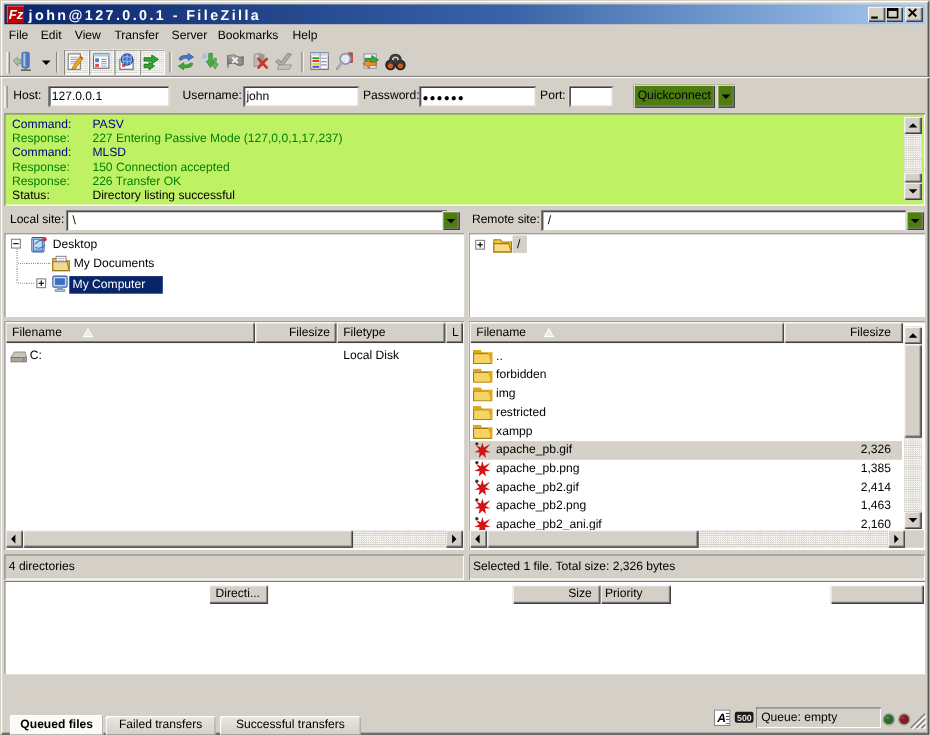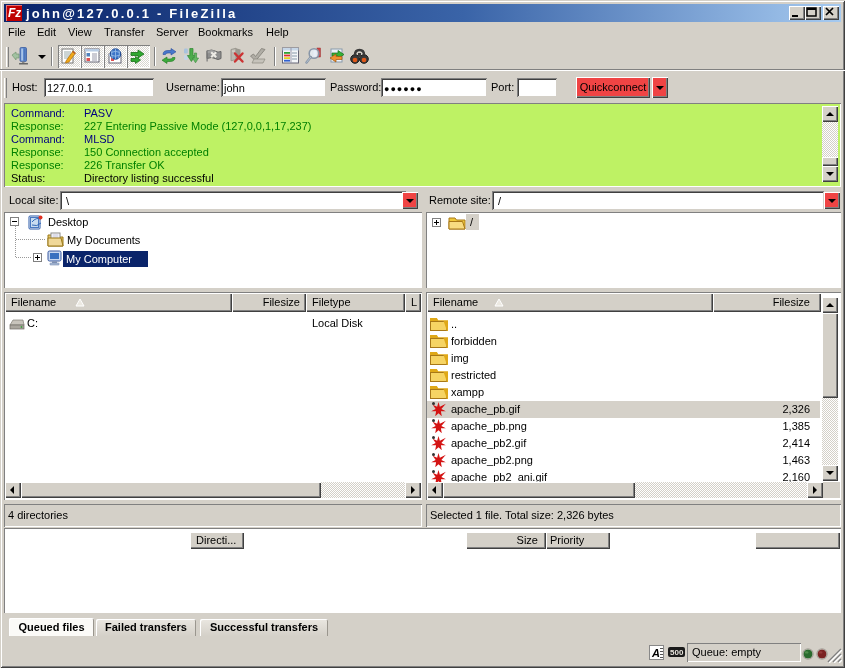--- a/index.html
+++ b/index.html
@@ -1,21 +1,21 @@
 <!DOCTYPE html>
 <html><head>
 <meta charset="utf-8">
 <style>
 * { margin:0; padding:0; box-sizing:border-box; }
 html,body { width:845px; height:668px; overflow:hidden; }
 body { font-family:"Liberation Sans", sans-serif; font-size:11px; color:#000; background:#D4D0C8; position:relative; }
 .abs { position:absolute; }
 .win { position:absolute; left:0; top:0; width:845px; height:668px; background:#D4D0C8;
   box-shadow: inset 1px 1px 0 #D4D0C8, inset -1px -1px 0 #404040, inset 2px 2px 0 #fff, inset -2px -2px 0 #808080; }
-.raised { background:#ef4444; box-shadow: inset 1px 1px 0 #fff, inset -1px -1px 0 #404040, inset -2px -2px 0 #808080; }
+.raised { background:#4d7c0f; box-shadow: inset 1px 1px 0 #fff, inset -1px -1px 0 #404040, inset -2px -2px 0 #808080; }
 .sunken2 { box-shadow: inset 1px 1px 0 #808080, inset -1px -1px 0 #fff; }
 .titlebar { left:4px; top:4px; width:837px; height:18px; background:linear-gradient(90deg,#0A246A,#3A64A8 55%,#A6CAF0); }
 .titletext { position:absolute; left:22px; top:2px; color:#fff; font-size:13px; font-weight:bold; letter-spacing:2.2px; }
 .tbtn { position:absolute; top:2px; width:16px; height:14px; background:#D4D0C8;
   box-shadow: inset 1px 1px 0 #fff, inset -1px -1px 0 #404040, inset -2px -2px 0 #808080; }
 .menubar { left:0px; top:22px; width:845px; height:22px; }
 .menuitem { position:absolute; top:4px; font-size:11px; }
 .toolbar { left:0px; top:44px; width:843px; height:26px; border-bottom:1px solid #808080; }
 .vsep { position:absolute; top:3px; width:2px; height:19px; border-left:1px solid #808080; border-right:1px solid #fff; }
 .toggle { position:absolute; top:1px; width:23px; height:23px;
@@ -33,21 +33,21 @@
 .logval { position:absolute; left:80px; white-space:pre; font-size:11px; }
 .sbtn { position:absolute; background:#D4D0C8; box-shadow: inset 1px 1px 0 #fff, inset -1px -1px 0 #404040, inset -2px -2px 0 #808080; }
 .track { background: repeating-conic-gradient(#fff 0 25%, #d4d0c8 0 50%); background-size:2px 2px; }
 .arrow { position:absolute; width:0; height:0; }
 .combo { position:absolute; background:#fff; box-shadow: inset 1px 1px 0 #808080, inset -1px -1px 0 #D4D0C8, inset 2px 2px 0 #404040; font-size:11px; }
 .hdrbtn { position:absolute; top:0; height:100%; background:#D4D0C8;
   box-shadow: inset 1px 1px 0 #fff, inset -1px -1px 0 #404040, inset -2px -2px 0 #808080;
   font-size:11px; padding-top:3px; }
 .statusline { background:#D4D0C8; box-shadow: inset 1px 1px 0 #808080, inset -1px -1px 0 #fff; font-size:11px; }
 .tab { position:absolute; font-size:11px; background:#D4D0C8;
-  box-shadow: inset 1px 1px 0 #fff, inset -1px 0 0 #9a968e; text-align:center;font-weight:bold; }
+  box-shadow: inset 1px 1px 0 #fff, inset -1px 0 0 #9a968e; text-align:center; }
 svg { position:absolute; }
 .rrow { position:absolute; left:1px; width:393px; height:17px; font-size:11px; }
 .rrow.sel { background:#D5D1C9; }
 .rrow .fn { position:absolute; left:24px; top:2px; }
 .rrow .fs { position:absolute; right:10px; top:2px; }
 .fold { position:absolute; left:3px; top:2px; width:18px; height:13px; }
 .fold::before { content:""; position:absolute; left:0; top:0; width:18px; height:13px;
   clip-path:polygon(0 0, 38% 0, 46% 18%, 100% 18%, 100% 100%, 0 100%);
   background:#DFA818; }
 .fold::after { content:""; position:absolute; left:0; top:3px; width:17px; height:10px;
@@ -450,21 +450,21 @@
 
 <div class="abs" style="left:4px; top:528px; width:837px; height:85px; background:#fff; box-shadow: inset 1px 1px 0 #808080, inset -1px -1px 0 #fff" id="queue">
   <div class="abs" style="left:1px; top:4px; width:835px; height:17px">
     <div class="hdrbtn" style="left:185px; width:54px; padding-left:6px; padding-top:2px">Directi...</div>
     <div class="hdrbtn" style="left:461px; width:80px; text-align:right; padding-right:8px; padding-top:2px">Size</div>
     <div class="hdrbtn" style="left:541px; width:64px; padding-left:4px; padding-top:2px">Priority</div>
     <div class="hdrbtn" style="left:750px; width:85px"></div>
   </div>
 </div>
 
-<div class="abs" id="tabs" style="left:0px; top:618px; width:736px; height:18px">
+<div class="abs" id="tabs" style="left:0px; top:650px; width:736px; height:18px">
   <div class="tab" style="left:9px; top:0px; width:85px; height:18px; background:#FBFAF7; font-weight:bold; padding-top:3px; z-index:2; border-radius:2px 2px 0 0">Queued files</div>
   <div class="tab" style="left:96px; top:1px; width:100px; height:17px; padding-top:2px; background:linear-gradient(#EAE7E1,#D4D0C8); border-radius:2px 2px 0 0">Failed transfers</div>
   <div class="tab" style="left:200px; top:1px; width:128px; height:17px; padding-top:2px; background:linear-gradient(#EAE7E1,#D4D0C8); border-radius:2px 2px 0 0">Successful transfers</div>
 </div>
 
 <div class="abs" id="statusbar" style="left:0px; top:637px; width:845px; height:27px">
 
   <div class="abs" style="left:649px; top:8px; width:15px; height:15px; background:#fff; border:1px solid #888">
     <div class="abs" style="left:2px; top:1px; font-size:11px; font-weight:bold; font-style:italic">A</div>
     <div class="abs" style="left:10px; top:2px; width:3px; height:10px; background-image:repeating-linear-gradient(#555 0 1px, transparent 1px 3px)"></div>

